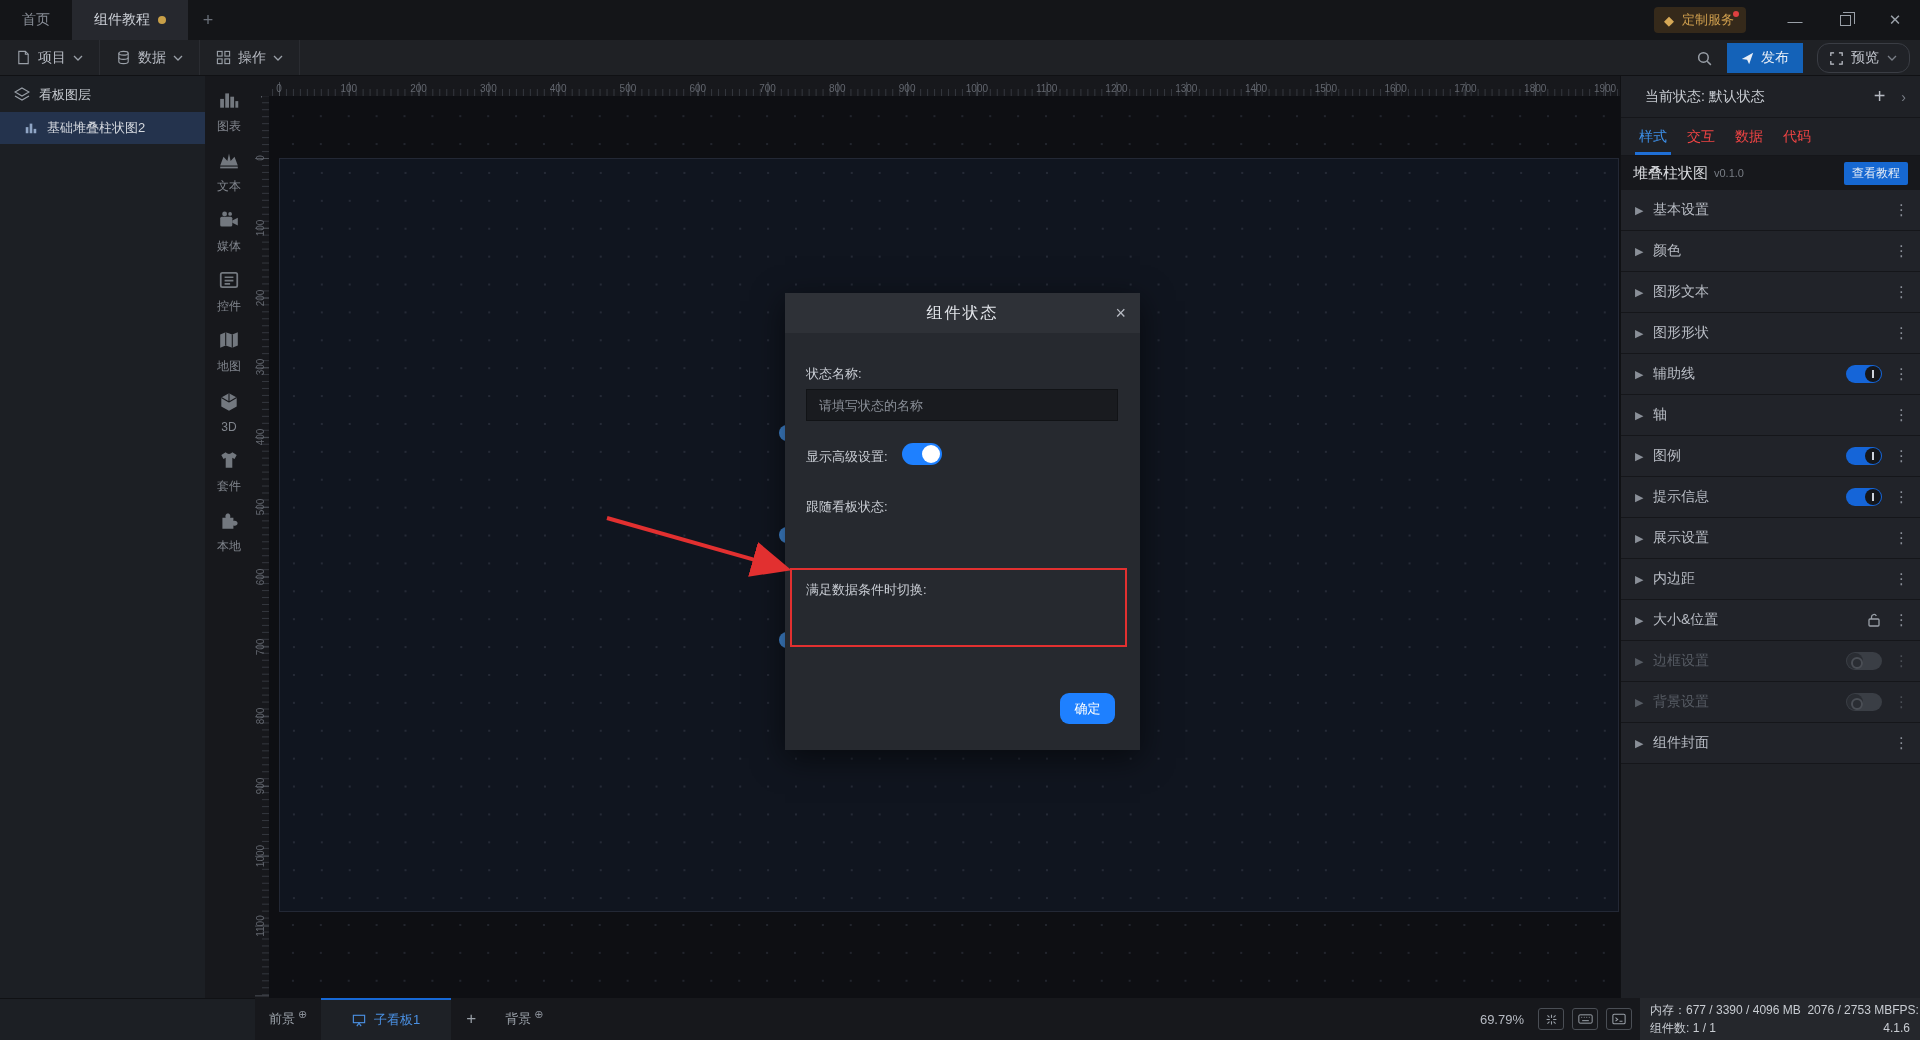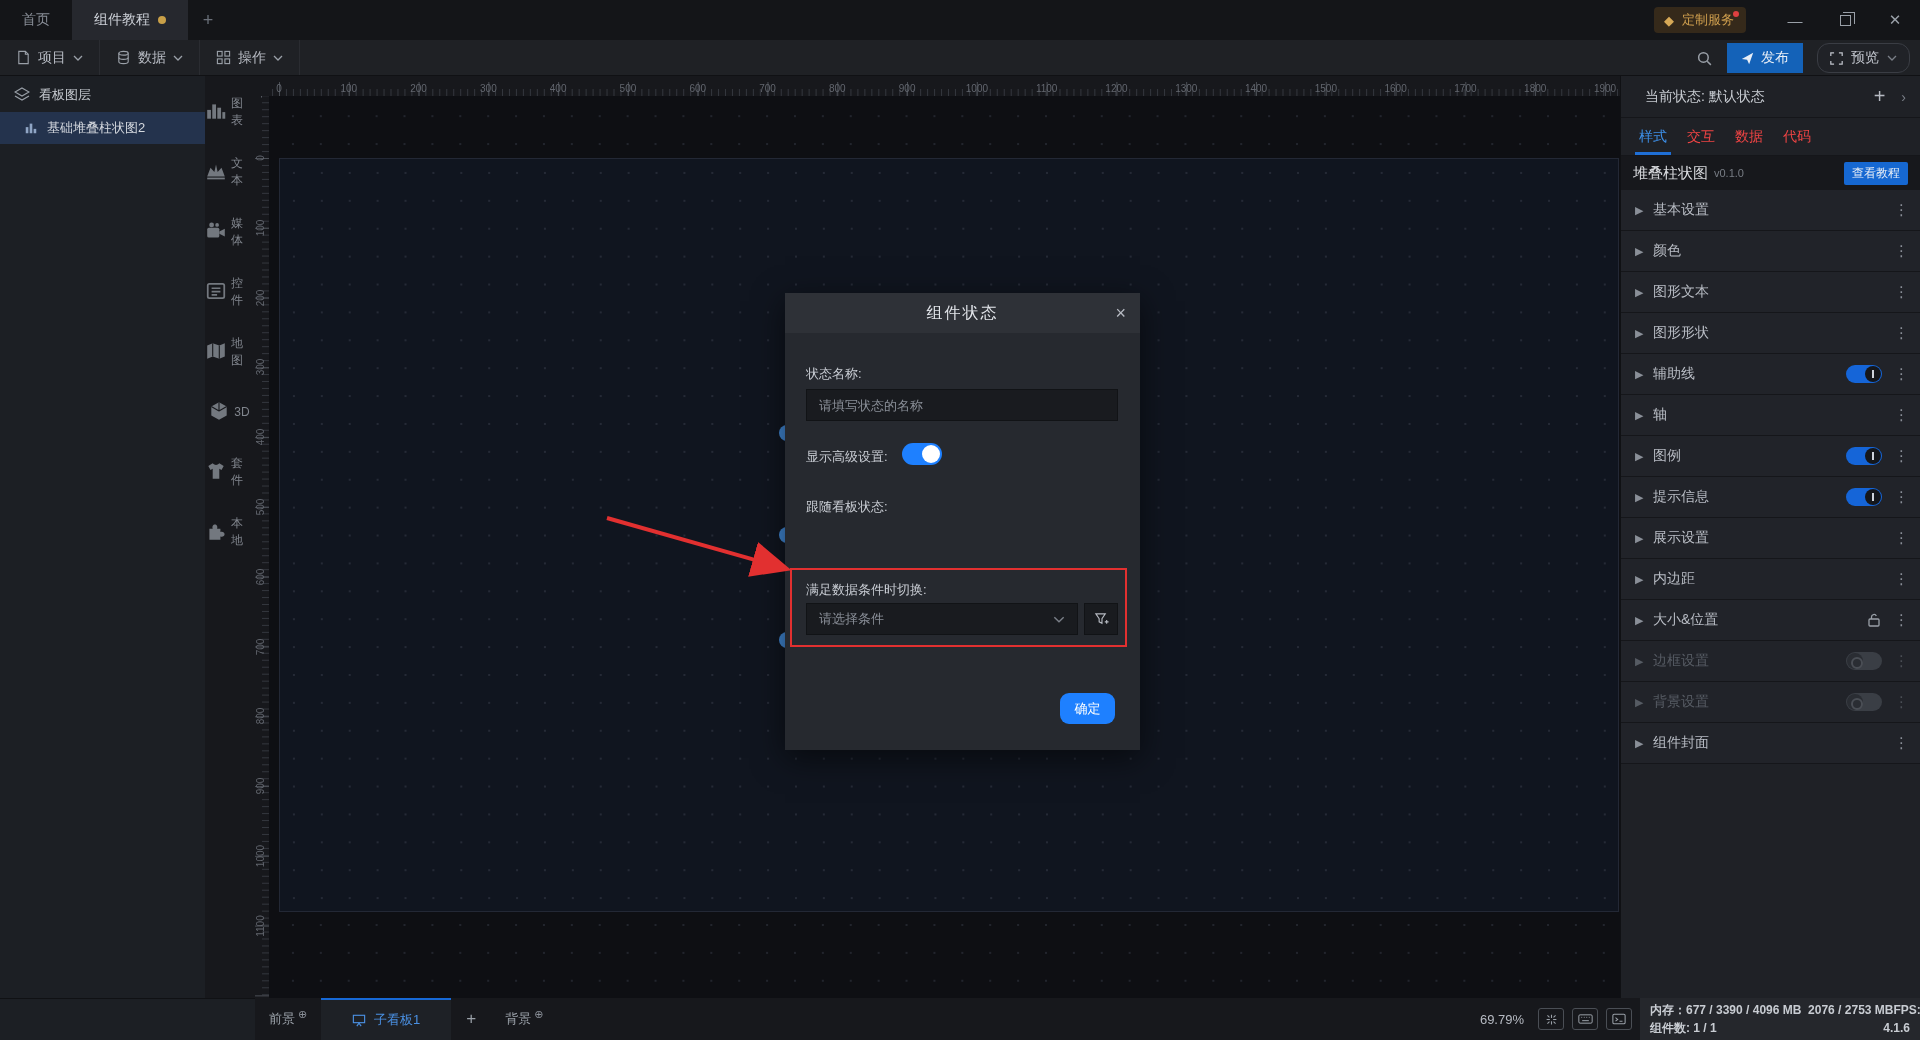--- a/index.html
+++ b/index.html
@@ -33,21 +33,21 @@
   .btn-preview { display:flex; align-items:center; gap:8px; background:#202227; border:1px solid #3a3d44; color:#c0c4cc; font-size:14px; border-radius:12px; padding:5px 12px; }
 
   
   #layers { left:0; top:76px; width:205px; height:922px; background:#1c1f24; }
   #layers-header { display:flex; align-items:center; gap:9px; padding:10px 12px 8px 14px; color:#c8ccd2; font-size:13px; }
   .layer-row { display:flex; align-items:center; gap:9px; height:32px; padding-left:24px; color:#d5d9df; font-size:13px; }
   .layer-row.selected { background:#24334d; }
 
   
   #strip { left:205px; top:76px; width:48px; height:922px; background:#17181c; display:flex; flex-direction:column; align-items:center; padding-top:6px; }
-  .tool { width:48px; height:60px; display:flex; align-items:center; justify-content:center; gap:4px; color:#73787f; }
+  .tool { width:48px; height:60px; display:flex; flex-direction:column; align-items:center; justify-content:center; gap:4px; color:#73787f; }
   .tool .tlabel { font-size:12px; color:#80858d; }
 
   
   #corner { left:253px; top:76px; width:16px; height:20px; background:#17181c; z-index:3; }
   #hruler { left:253px; top:76px; width:1367px; height:20px; background:#17181c; z-index:2; overflow:hidden;
     background-image:
       linear-gradient(to right,#4a4e55 1px,transparent 1px),
       linear-gradient(to right,#33363d 1px,transparent 1px);
     background-size:69.79px 14px, 6.979px 7px;
     background-repeat:repeat-x;
@@ -124,21 +124,21 @@
   
   #bottombar { left:0; top:998px; width:1920px; height:42px; background:#17181c; display:flex; align-items:stretch; }
   #bb-left-pad { width:255px; background:#1c1f24; border-top:1px solid #101114; }
   .bb-item { display:flex; align-items:center; color:#9aa0a8; font-size:13px; padding:0 14px; position:relative; }
   .bb-item sup { font-size:11px; color:#8a8f98; margin-left:3px; transform:translateY(-5px); }
   #bb-subtab { display:flex; align-items:center; gap:8px; width:130px; justify-content:center; background:#1e2126; border-top:2px solid #1769d6; color:#4a90e2; font-size:13px; }
   #bb-plus { width:40px; display:flex; align-items:center; justify-content:center; color:#9aa0a8; font-size:17px; }
   #bb-right { position:absolute; right:0; top:998px; height:42px; display:flex; align-items:center; }
   #zoom-pct { color:#b6bac2; font-size:13px; margin-right:14px; }
   .bb-icbtn { width:26px; height:22px; border:1px solid #4a4e55; border-radius:3px; margin-right:8px; display:flex; align-items:center; justify-content:center; color:#9aa0a8; }
-  #stats { width:280px; height:42px; background:#25272c; padding:3px 10px 0 10px; font-size:12px; color:#c8ccd2; font-weight:bold; }
+  #stats { width:280px; height:42px; background:#25272c; padding:3px 10px 0 10px; font-size:12px; color:#c8ccd2; font-weight:normal; }
   .stats-line { display:flex; justify-content:space-between; line-height:18px; white-space:nowrap; }
 </style>
 </head>
 <body>
 
 <div id="root">
 
   <div id="tabbar" class="abs">
     <div class="apptab">
       <span>首页</span>
@@ -350,34 +350,20 @@
       <span id="modal-close">×</span>
     </div>
     <div class="m-label" style="top:72px;">状态名称:</div>
     <input class="m-input" style="top: 96px;" placeholder="请填写状态的名称">
     <div class="m-label" style="top:155px;">显示高级设置:</div>
     <div class="toggle-big" style="left:117px; top:150px;">
         <span class="knob"></span>
       </div>
     <div class="m-label" style="top:205px;">跟随看板状态:</div>
     <div class="m-label" style="top:288px;">满足数据条件时切换:</div>
-    <div id="cond-row">
-      <div class="m-select" id="cond-select">
-        <span>请选择条件</span>
-        <svg class="chev" width="12" height="7" viewBox="0 0 10 6">
-            <polyline points="1,1 5,5 9,1" fill="none" stroke="currentColor" stroke-width="1.2"></polyline>
-          </svg>
-      </div>
-      <div id="cond-filter-btn">
-        <svg width="15" height="15" viewBox="0 0 16 16">
-            <path d="M2 2h10L8.5 7v5l-3-1.5V7z" fill="none" stroke="currentColor" stroke-width="1.2"></path>
-            <path d="M11.5 10.5h4 M13.5 8.5v4" stroke="currentColor" stroke-width="1.2"></path>
-          </svg>
-      </div>
-    </div>
     <button id="modal-ok">确定</button>
   </div>
 
   <div id="red-box" class="abs"></div>
   <svg id="arrow-svg" class="abs">
     <defs>
         <marker id="ah" markerWidth="10" markerHeight="9" refX="7" refY="4.5" orient="auto">
           <path d="M0 0 L10 4.5 L0 9 z" fill="#e23030"></path>
         </marker>
       </defs>

